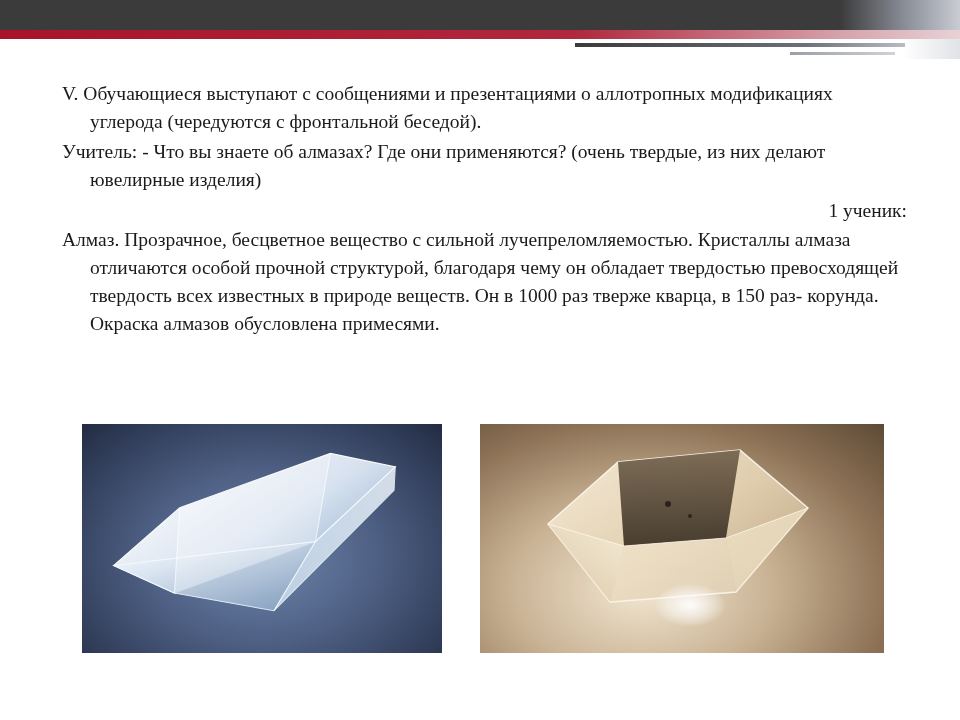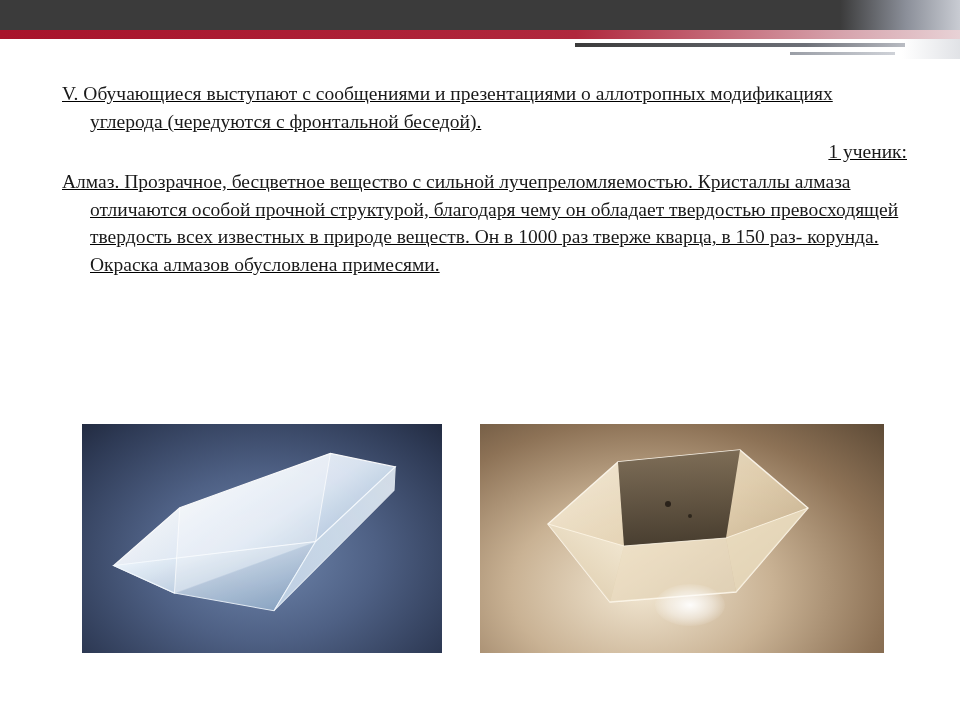--- a/index.html
+++ b/index.html
@@ -64,21 +64,20 @@
     height: 20px;
     background: linear-gradient(to right, rgba(255,255,255,0) 0%, rgba(200,203,210,0.55) 100%);
   }
 
   
   .content {
     position: absolute;
     left: 62px;
     top: 80px;
     width: 845px;
-    text-decoration: underline;
   }
   .para {
     font-size: 19.5px;
     line-height: 1.42;
     color: #1a1a1a;
     margin: 0 0 3px 0;
     padding-left: 28px;
     text-indent: -28px;
   }
   .para.tight {
@@ -145,20 +144,21 @@
 <div class="header-band">
   <div class="header-band-gradient"></div>
 </div>
 <div class="header-red-bar"></div>
 <div class="header-stripe-1"></div>
 <div class="header-stripe-2"></div>
 <div class="header-fade-right"></div>
 
 <div class="content">
   <p class="para">V. Обучающиеся выступают с сообщениями и презентациями о аллотропных модификациях углерода (чередуются с фронтальной беседой).</p>
+  <p class="para">Учитель: - Что вы знаете об алмазах? Где они применяются? (очень твердые, из них делают ювелирные изделия)</p>
   <p class="para tight">1 ученик:</p>
   <p class="para">Алмаз. Прозрачное, бесцветное вещество с сильной лучепреломляемостью. Кристаллы алмаза отличаются особой прочной структурой, благодаря чему он обладает твердостью превосходящей твердость всех известных в природе веществ. Он в 1000 раз тверже кварца, в 150 раз- корунда. Окраска алмазов обусловлена примесями.</p>
 </div>
 
 <div class="images">
 
   <div class="photo photo-left">
     <div class="gem-left">
       <svg width="318" height="150" viewBox="0 0 318 150">
         <defs>

